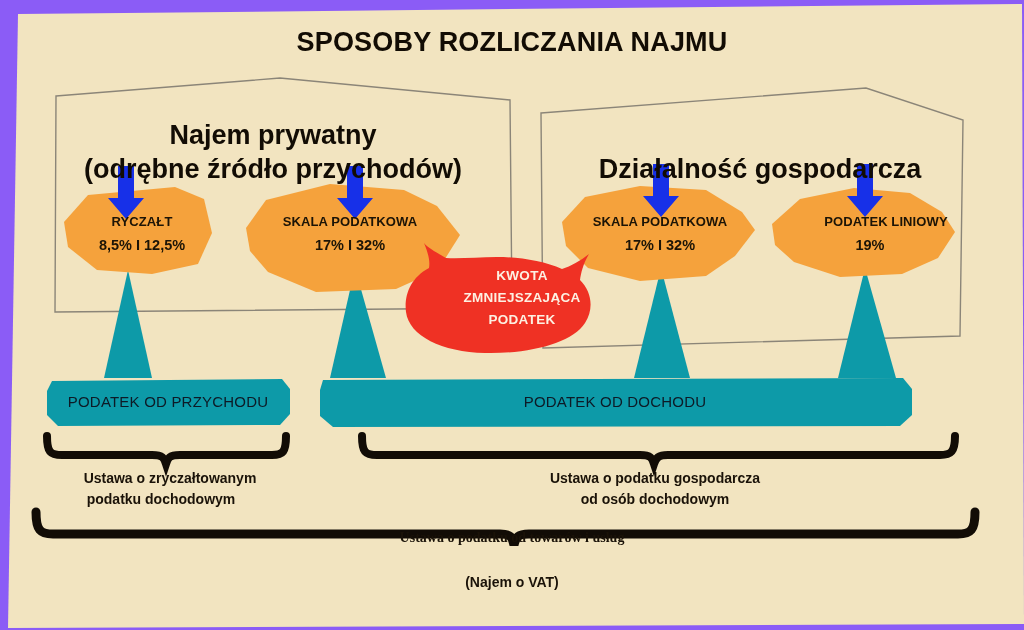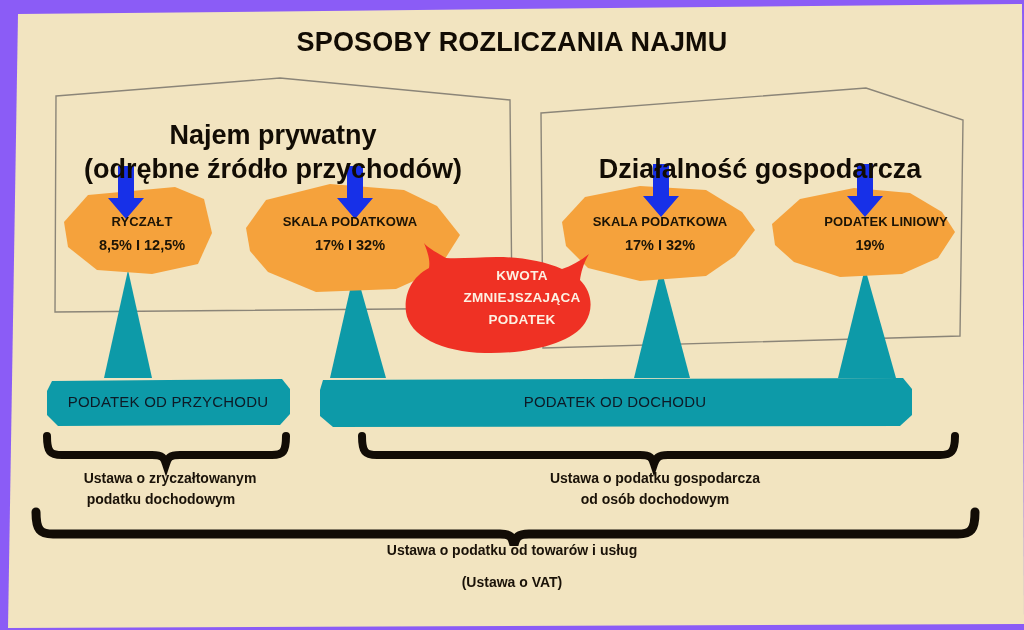--- a/index.html
+++ b/index.html
@@ -101,21 +101,21 @@
   
   .cap {
     font-size: 14px;
     font-weight: bold;
     color: #1a1208;
   }
   #cap1a { left: 50px; top: 470px; width: 240px; }
   #cap1b { left: 41px; top: 491px; width: 240px; }
   #cap2a { left: 420px; top: 470px; width: 470px; }
   #cap2b { left: 420px; top: 491px; width: 470px; }
-  #cap3a { left: 212px; top: 542px; width: 600px; }
+  #cap3a { left: 212px; top: 530px; width: 600px; font-family: Liberation Serif, serif; }
   #cap3b { left: 212px; top: 574px; width: 600px; }
 </style>
 </head>
 <body>
 
 <div id="stage">
 
   <svg class="layer" id="board" viewBox="0 0 1024 630">
 
     <polygon points="18,14 1022,4 1024,624 8,628" fill="#f2e4c0"></polygon>
@@ -206,15 +206,15 @@
   <div class="txt banner-txt" id="b1">PODATEK OD PRZYCHODU</div>
   <div class="txt banner-txt" id="b2">PODATEK OD DOCHODU</div>
 
   <div class="txt cap" id="cap1a">Ustawa o zryczałtowanym</div>
   <div class="txt cap" id="cap1b">podatku dochodowym</div>
 
   <div class="txt cap" id="cap2a">Ustawa o podatku gospodarcza</div>
   <div class="txt cap" id="cap2b">od osób dochodowym</div>
 
   <div class="txt cap" id="cap3a">Ustawa o podatku od towarów i usług</div>
-  <div class="txt cap" id="cap3b">(Ustawa o VAT)</div>
+  <div class="txt cap" id="cap3b">(Najem o VAT)</div>
 
 </div>
 
 </body></html>

